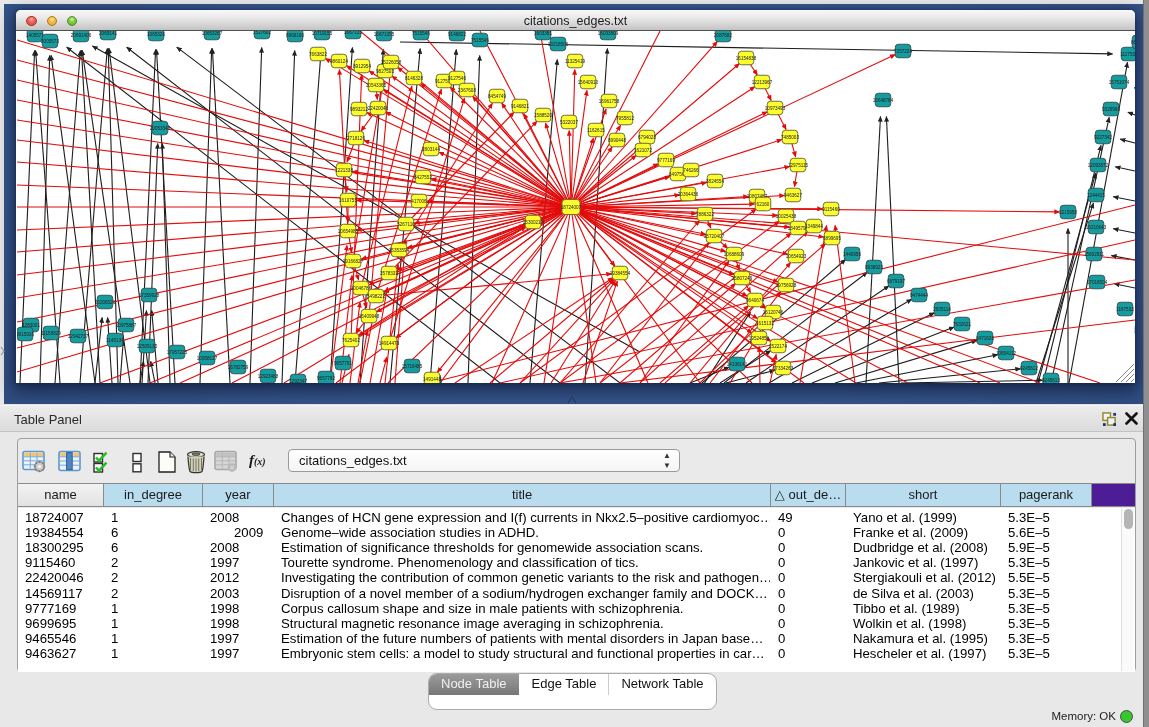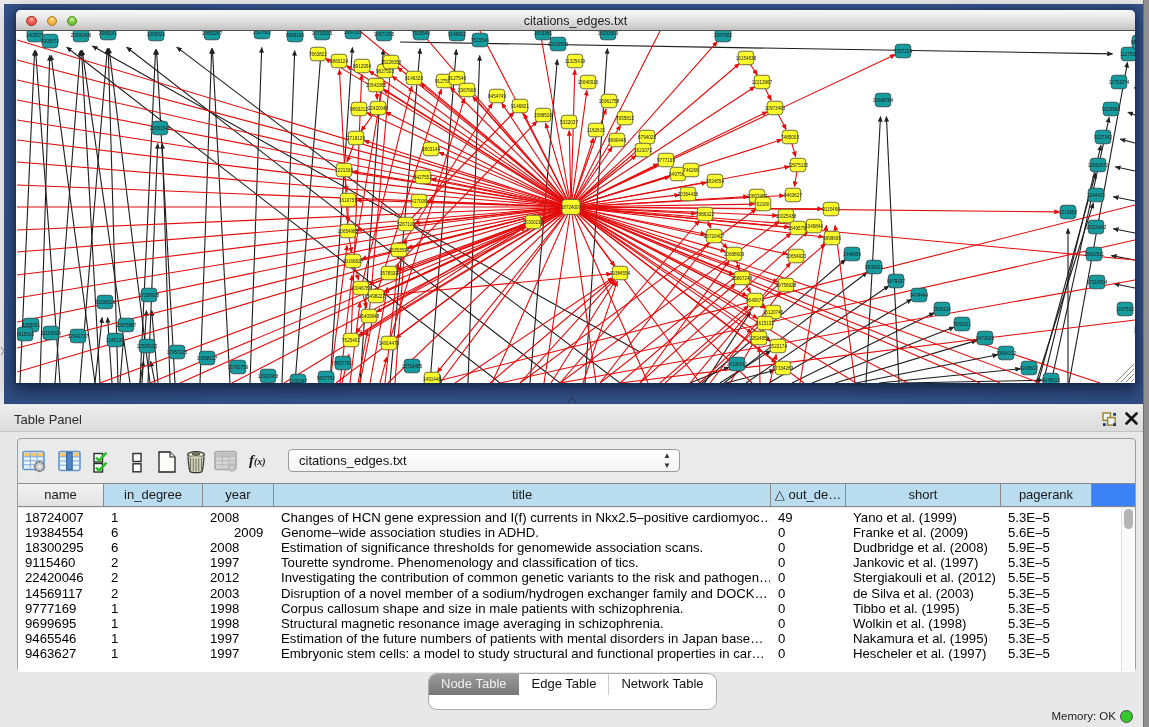--- a/index.html
+++ b/index.html
@@ -27,21 +27,21 @@
 .closex { position:absolute; left:1125px; top:6px; }
 
 .container { position:absolute; left:17px; top:438px; width:1119px; height:234px;
   background:#eaeaea; border:1px solid #9e9e9e; border-radius:4px; }
 .toolbar { position:absolute; left:0; top:0; width:100%; height:44px; }
 .ticon { position:absolute; top:11px; }
 .combo { position:absolute; left:270px; top:10px; width:392px; height:23px; background:linear-gradient(#ffffff,#f4f4f4);
   border:1px solid #9a9a9a; border-radius:4px; font-size:13px; color:#111; line-height:21px; padding-left:10px; }
 .combo .arr { position:absolute; right:8px; top:1px; font-size:8px; color:#333; line-height:10px; text-align:center; }
 
-.thead { position:absolute; left:0px; top:44px; width:1117px; height:24px; border-top:1px solid #8a8a8a; border-bottom:1px solid #8a8a8a; background:#3b82f6; font-size:13px; color:#1a1a1a; }
+.thead { position:absolute; left:0px; top:44px; width:1117px; height:24px; border-top:1px solid #8a8a8a; border-bottom:1px solid #8a8a8a; background:#4c1d95; font-size:13px; color:#1a1a1a; }
 .th { position:absolute; top:0; height:22px; line-height:22px; text-align:center; border-right:1px solid #8a8a8a; overflow:hidden; }
 .th.gray { background:linear-gradient(#f2f2f2,#e2e2e2); }
 .th.blue { background:#b9ddef; }
 .tbody { position:absolute; left:0px; top:69px; width:1117px; height:164px; background:#fff; overflow:hidden; font-size:13.2px; color:#000; }
 .row { position:absolute; left:0; width:100%; height:15px; white-space:nowrap; }
 .c { position:absolute; overflow:hidden; text-overflow:clip; }
 .vsb { position:absolute; left:1103px; top:69px; width:13px; height:163px; background:#fafafa; border-left:1px solid #e0e0e0; }
 .vsb .thumb { position:absolute; left:2px; top:1px; width:9px; height:20px; border-radius:5px; background:#b5b5b5; }
 
 .tabs { position:absolute; left:428px; top:673px; height:37px; border:1px solid #ababab; border-radius:9px; background:#fff; overflow:hidden; font-size:13px; }
@@ -1019,21 +1019,21 @@
         <span class="c" style="left:760px;width:67px;">0</span>
         <span class="c" style="left:835px;width:147px;">de Silva et al. (2003)</span>
         <span class="c" style="left:990px;width:83px;">5.3E–5</span>
       </div>
 <div class="row" style="top:92.6px;">
         <span class="c" style="left:7px;width:78px;">9777169</span>
         <span class="c" style="left:93px;width:91px;">1</span>
         <span class="c" style="left:192px;width:63px;">1998</span>
         <span class="c" style="left:263px;width:489px;">Corpus callosum shape and size in male patients with schizophrenia.</span>
         <span class="c" style="left:760px;width:67px;">0</span>
-        <span class="c" style="left:835px;width:147px;">Tibbo et al. (1995)</span>
+        <span class="c" style="left:835px;width:147px;">Tibbo et al. (1989)</span>
         <span class="c" style="left:990px;width:83px;">5.3E–5</span>
       </div>
 <div class="row" style="top:107.7px;">
         <span class="c" style="left:7px;width:78px;">9699695</span>
         <span class="c" style="left:93px;width:91px;">1</span>
         <span class="c" style="left:192px;width:63px;">1998</span>
         <span class="c" style="left:263px;width:489px;">Structural magnetic resonance image averaging in schizophrenia.</span>
         <span class="c" style="left:760px;width:67px;">0</span>
         <span class="c" style="left:835px;width:147px;">Wolkin et al. (1998)</span>
         <span class="c" style="left:990px;width:83px;">5.3E–5</span>

